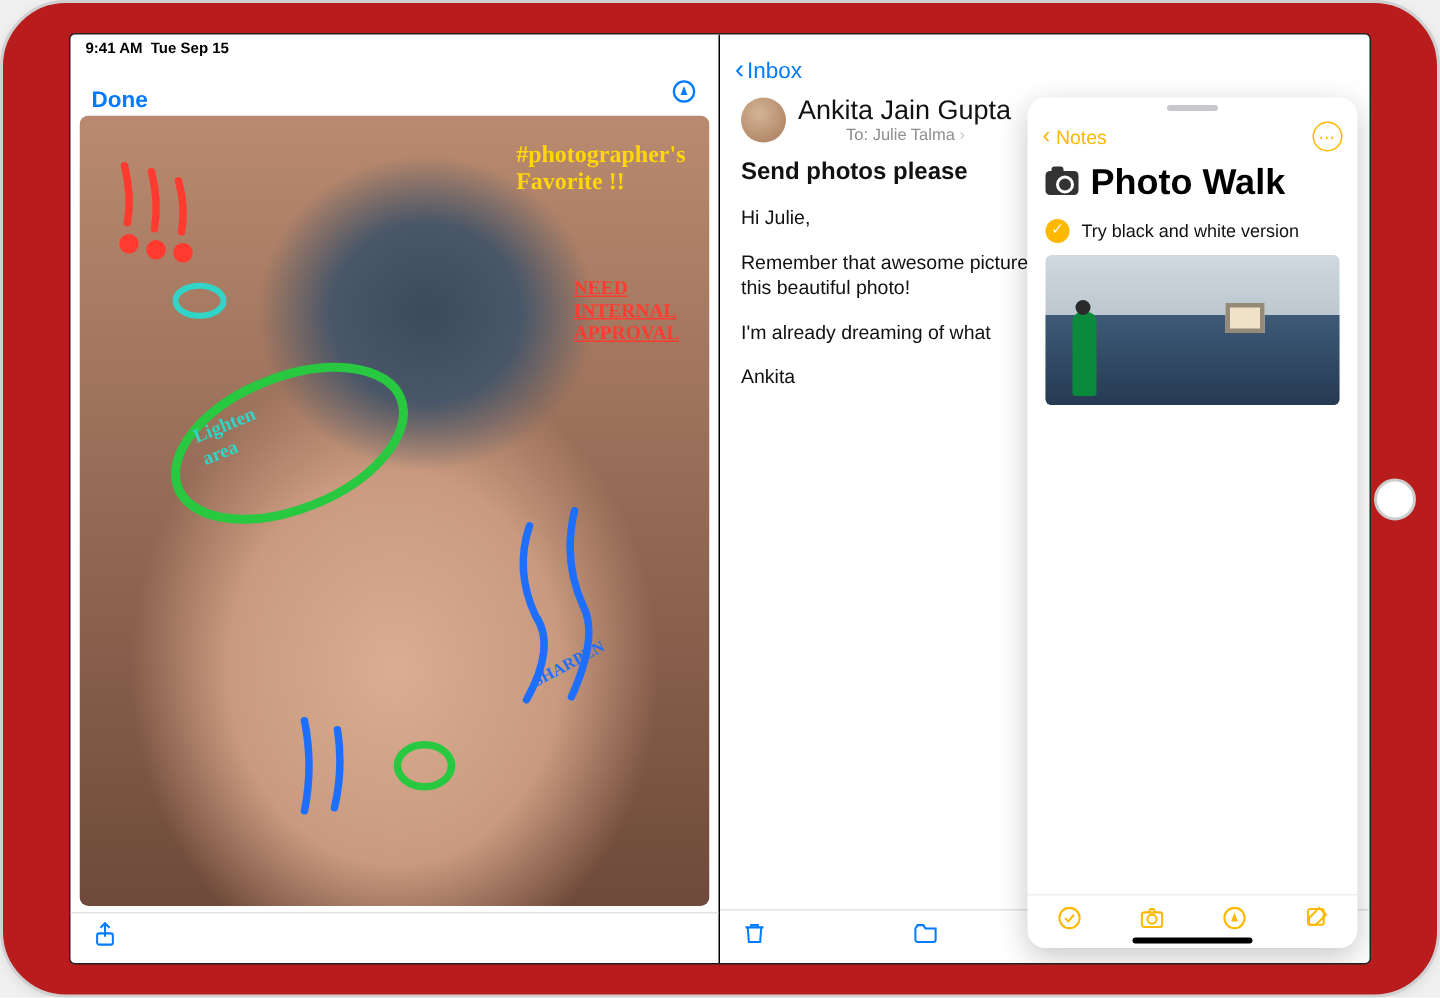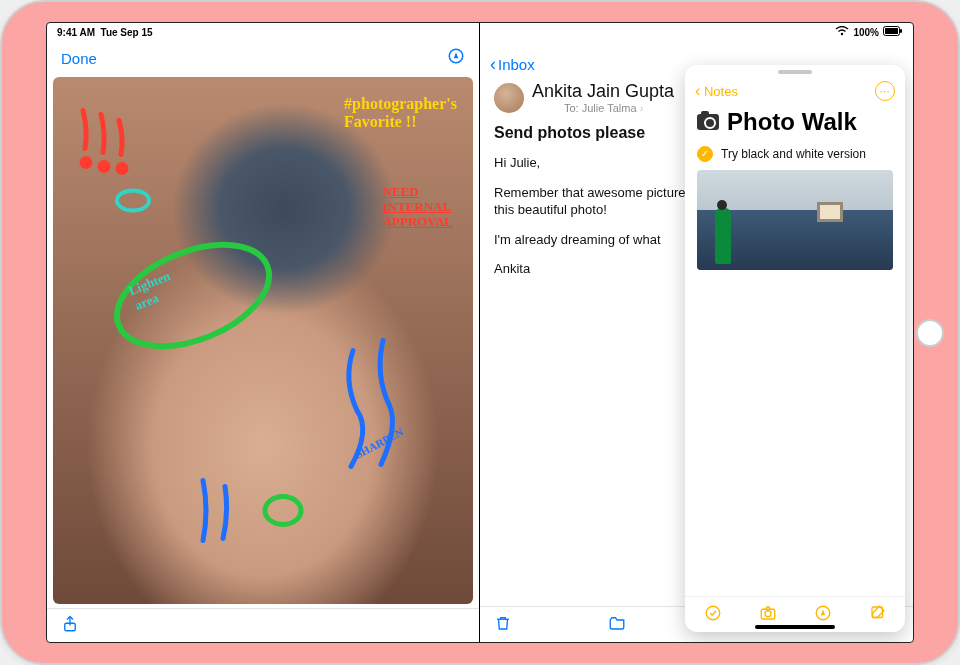--- a/index.html
+++ b/index.html
@@ -1,36 +1,36 @@
 <!DOCTYPE html>
 <html><head>
 <meta charset="utf-8">
 <style>
   * { margin: 0; padding: 0; box-sizing: border-box; font-family: -apple-system, "Helvetica Neue", Arial, sans-serif; }
   body { background: #f0f0f0; display: flex; justify-content: center; align-items: center; height: 100vh; }
 
   .device {
-    width: 960px; height: 665px; background: #fca5a5; border-radius: 44px;
+    width: 960px; height: 665px; background: #b91c1c; border-radius: 44px;
     border: 2px solid #d0d0d0; position: relative; padding: 20px 44px;
     box-shadow: 0 2px 8px rgba(0,0,0,0.08);
   }
   .home-btn {
     position: absolute; right: 14px; top: 50%; transform: translateY(-50%);
     width: 28px; height: 28px; border: 2px solid #ccc; border-radius: 50%; background: #fff;
   }
   .screen {
     width: 100%; height: 100%; border: 1px solid #222; border-radius: 4px;
     display: flex; overflow: hidden; position: relative; background: #fff;
   }
 
   
   .pane-left { width: 50%; height: 100%; position: relative; border-right: 1px solid #000; display: flex; flex-direction: column; }
   .status-bar { height: 18px; display: flex; justify-content: space-between; align-items: center; padding: 0 10px; font-size: 10px; font-weight: 600; color: #000; }
   .status-right { display: flex; align-items: center; gap: 4px; }
-  .top-toolbar { height: 34px; display: flex; justify-content: space-between; align-items: center; padding: 0 14px; }
+  .top-toolbar { height: 34px; display: flex; justify-content: space-between; align-items: flex-end; padding: 0 14px; font-weight: bold; }
   .done-label { color: #007aff; font-size: 15px; }
   .markup-icon { color: #007aff; }
   .photo-canvas {
     flex: 1; margin: 2px 6px 4px 6px; border-radius: 6px; position: relative; overflow: hidden;
     background:
       radial-gradient(160px 150px at 55% 25%, #3d4a5a 0%, #4a5768 40%, rgba(61,74,90,0) 70%),
       radial-gradient(220px 260px at 50% 70%, #d9ae92 0%, #c99a7f 50%, rgba(217,174,146,0) 80%),
       linear-gradient(#b98a6f, #6f4a3a);
   }
   .ann { position: absolute; font-family: "Bradley Hand", "Comic Sans MS", cursive; font-weight: 700; white-space: pre; }
@@ -151,36 +151,20 @@
           <svg class="icon" viewBox="0 0 24 24" fill="none" stroke="#007aff" stroke-width="1.8">
               <path d="M12 3v11"></path>
               <path d="M8 6l4-4 4 4"></path>
               <rect x="5" y="11" width="14" height="10" rx="2"></rect>
             </svg>
         </span>
       </div>
     </div>
 
     <div class="pane-right">
-      <div class="status-bar">
-        <span></span>
-        <span class="status-right">
-          <span><svg width="14" height="10" viewBox="0 0 14 10">
-                <path d="M1 3 Q7 -2 13 3" fill="none" stroke="#000" stroke-width="1.3"></path>
-                <path d="M3.5 5.5 Q7 2.5 10.5 5.5" fill="none" stroke="#000" stroke-width="1.3"></path>
-                <circle cx="7" cy="8" r="1.2" fill="#000"></circle>
-              </svg></span>
-          <span>100%</span>
-          <span><svg width="20" height="10" viewBox="0 0 20 10">
-                <rect x="0.5" y="0.5" width="16" height="9" rx="2" fill="none" stroke="#000"></rect>
-                <rect x="2" y="2" width="13" height="6" fill="#000"></rect>
-                <rect x="17" y="3" width="2" height="4" rx="1" fill="#000"></rect>
-              </svg></span>
-        </span>
-      </div>
       <div class="mail-top">
         <span><span class="chev">‹</span><span>Inbox</span></span>
       </div>
       <div class="mail-body">
         <div class="sender-row">
           <div class="avatar"></div>
           <div>
             <div class="sender-name">Ankita Jain Gupta</div>
             <div class="to-line">
               <span>To:</span>

